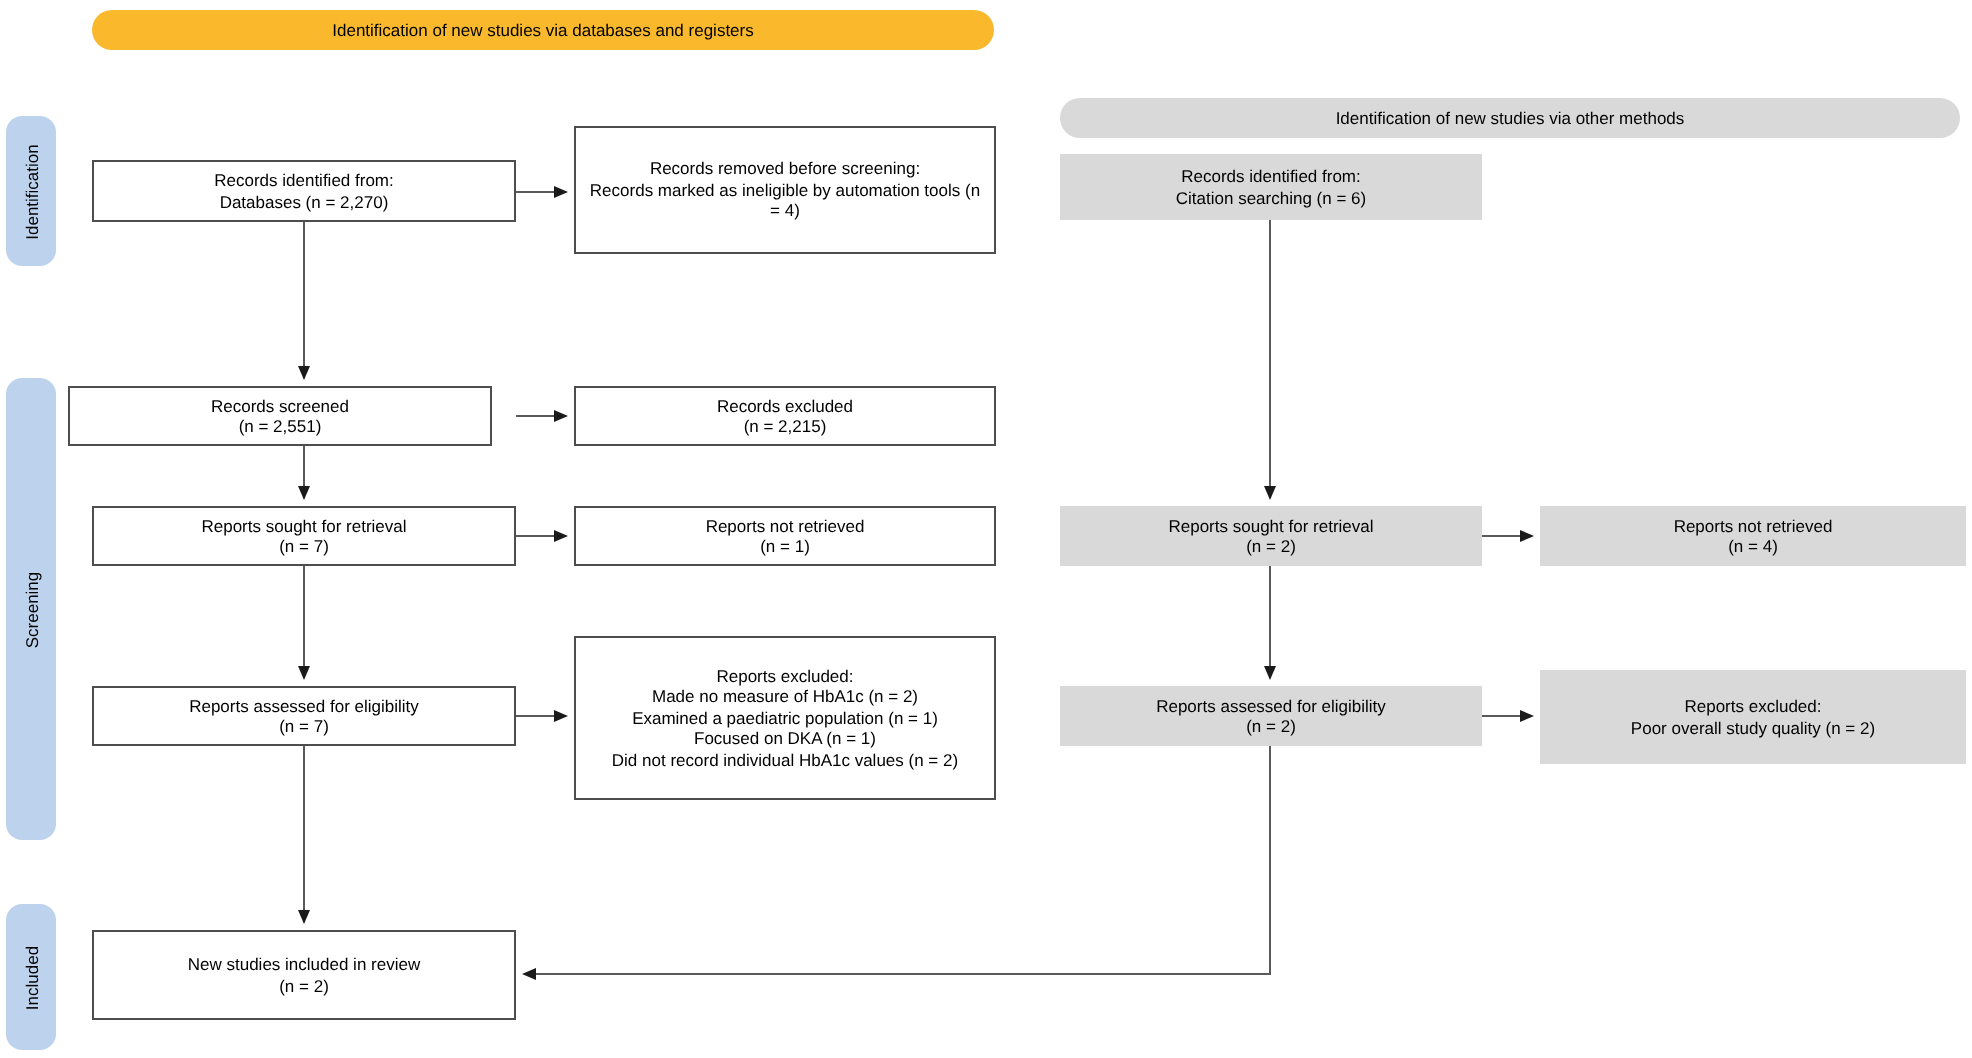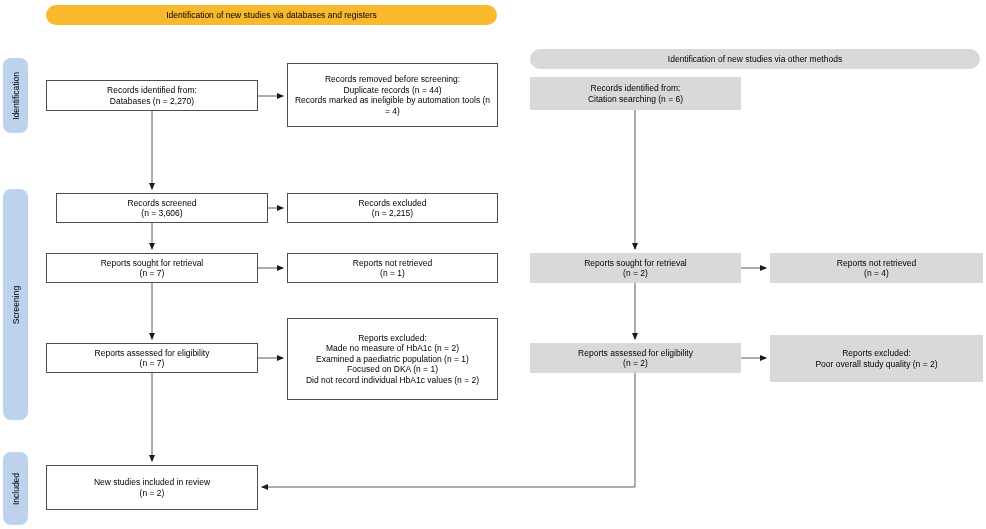--- a/index.html
+++ b/index.html
@@ -91,27 +91,26 @@
     <path d="M635,373 V487 H262" marker-end="url(#ah)"></path>
   </svg>
 
   <div class="box white" style="left:46px;top:80px;width:212px;height:31px;">
     <div class="line">Records identified from:</div>
     <div class="line">Databases (n = 2,270)</div>
   </div>
 
   <div class="box white" style="left:287px;top:63px;width:211px;height:64px;">
     <div class="line">Records removed before screening:</div>
-    <div class="line">Duplicate records (n = 44)</div>
     <div class="line">Records marked as ineligible by automation tools (n = 4)</div>
   </div>
 
-  <div class="box white" style="left:56px;top:193px;width:212px;height:30px;">
+  <div class="box white" style="left:34px;top:193px;width:212px;height:30px;">
     <div class="line">Records screened</div>
-    <div class="line">(n = 3,606)</div>
+    <div class="line">(n = 2,551)</div>
   </div>
 
   <div class="box white" style="left:287px;top:193px;width:211px;height:30px;">
     <div class="line">Records excluded</div>
     <div class="line">(n = 2,215)</div>
   </div>
 
   <div class="box white" style="left:46px;top:253px;width:212px;height:30px;">
     <div class="line">Reports sought for retrieval</div>
     <div class="line">(n = 7)</div>

